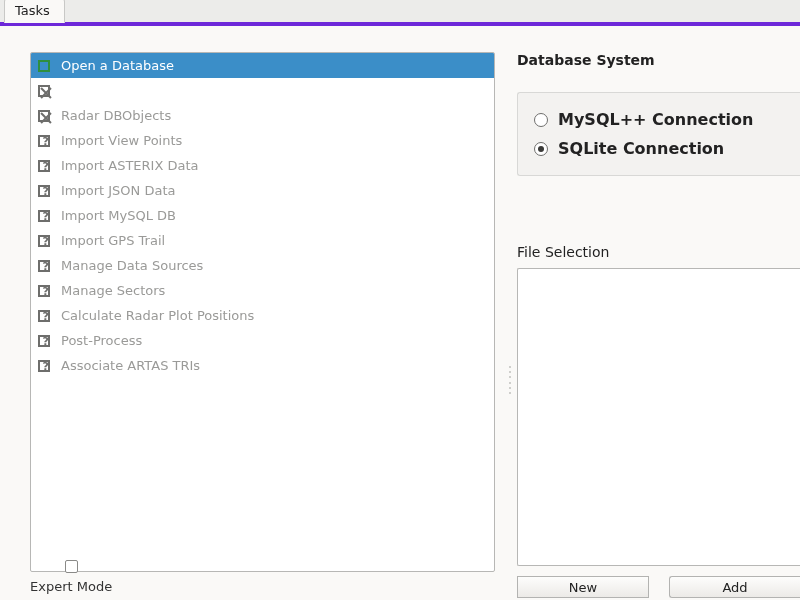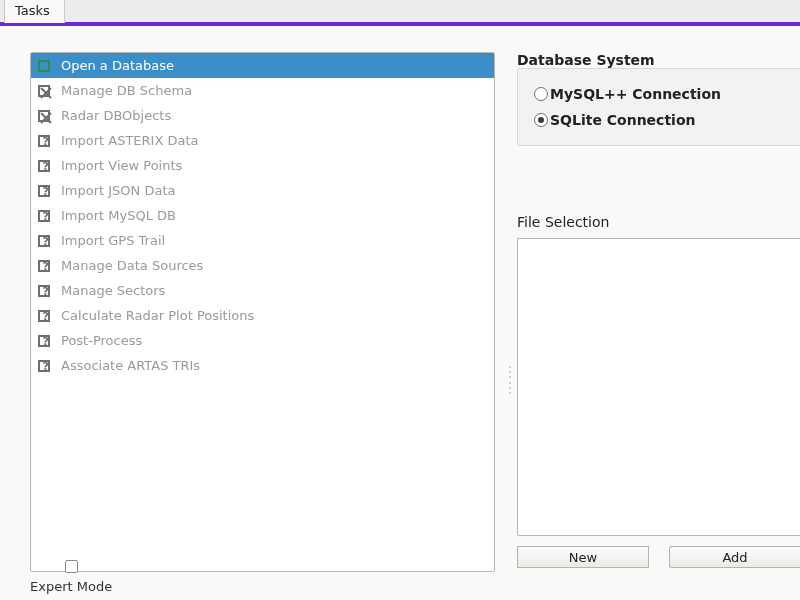--- a/index.html
+++ b/index.html
@@ -96,37 +96,37 @@
     text-align: center;
     color: #6e6e6c;
     font-weight: bold;
   }
   .ic-q::after { content: "?"; position: absolute; left: 2.5px; top: -1px; }
 
   .right-col { flex: 1; min-width: 0; }
   .group-label {
     font-weight: bold;
     font-size: 14px;
-    margin-bottom: 0;
+    margin-bottom: 24px;
   }
   .groupbox {
     border: 1px solid #d8d8d6;
     border-right: none;
     border-radius: 3px 0 0 3px;
     background: #f3f2f0;
     padding: 12px 10px 12px 16px;
     width: 283px; 
     margin-bottom: 40px;
   }
   .radio-row {
     display: flex; align-items: center;
-    gap: 2px;
+    gap: 10px;
     padding: 5px 0;
     font-weight: bold;
-    font-size: 14px;
+    font-size: 16px;
     cursor: default;
   }
   .radio {
     width: 14px; height: 14px;
     border: 1px solid #6f6f6d;
     border-radius: 50%;
     background: #fff;
     position: relative;
   }
   .radio.checked::after {
@@ -214,39 +214,38 @@
           <div class="task-item selected">
             <div class="task-icon">
               <div class="ic-open"></div>
             </div>
             <span>Open a Database</span>
           </div>
           <div class="task-item">
             <div class="task-icon">
               <div class="ic-x"></div>
             </div>
-            <span>Manage DB Schema</span>
           </div>
           <div class="task-item">
             <div class="task-icon">
               <div class="ic-x"></div>
             </div>
             <span>Radar DBObjects</span>
           </div>
           <div class="task-item">
             <div class="task-icon">
               <div class="ic-q"></div>
             </div>
+            <span>Import View Points</span>
+          </div>
+          <div class="task-item">
+            <div class="task-icon">
+              <div class="ic-q"></div>
+            </div>
             <span>Import ASTERIX Data</span>
-          </div>
-          <div class="task-item">
-            <div class="task-icon">
-              <div class="ic-q"></div>
-            </div>
-            <span>Import View Points</span>
           </div>
           <div class="task-item">
             <div class="task-icon">
               <div class="ic-q"></div>
             </div>
             <span>Import JSON Data</span>
           </div>
           <div class="task-item">
             <div class="task-icon">
               <div class="ic-q"></div>

